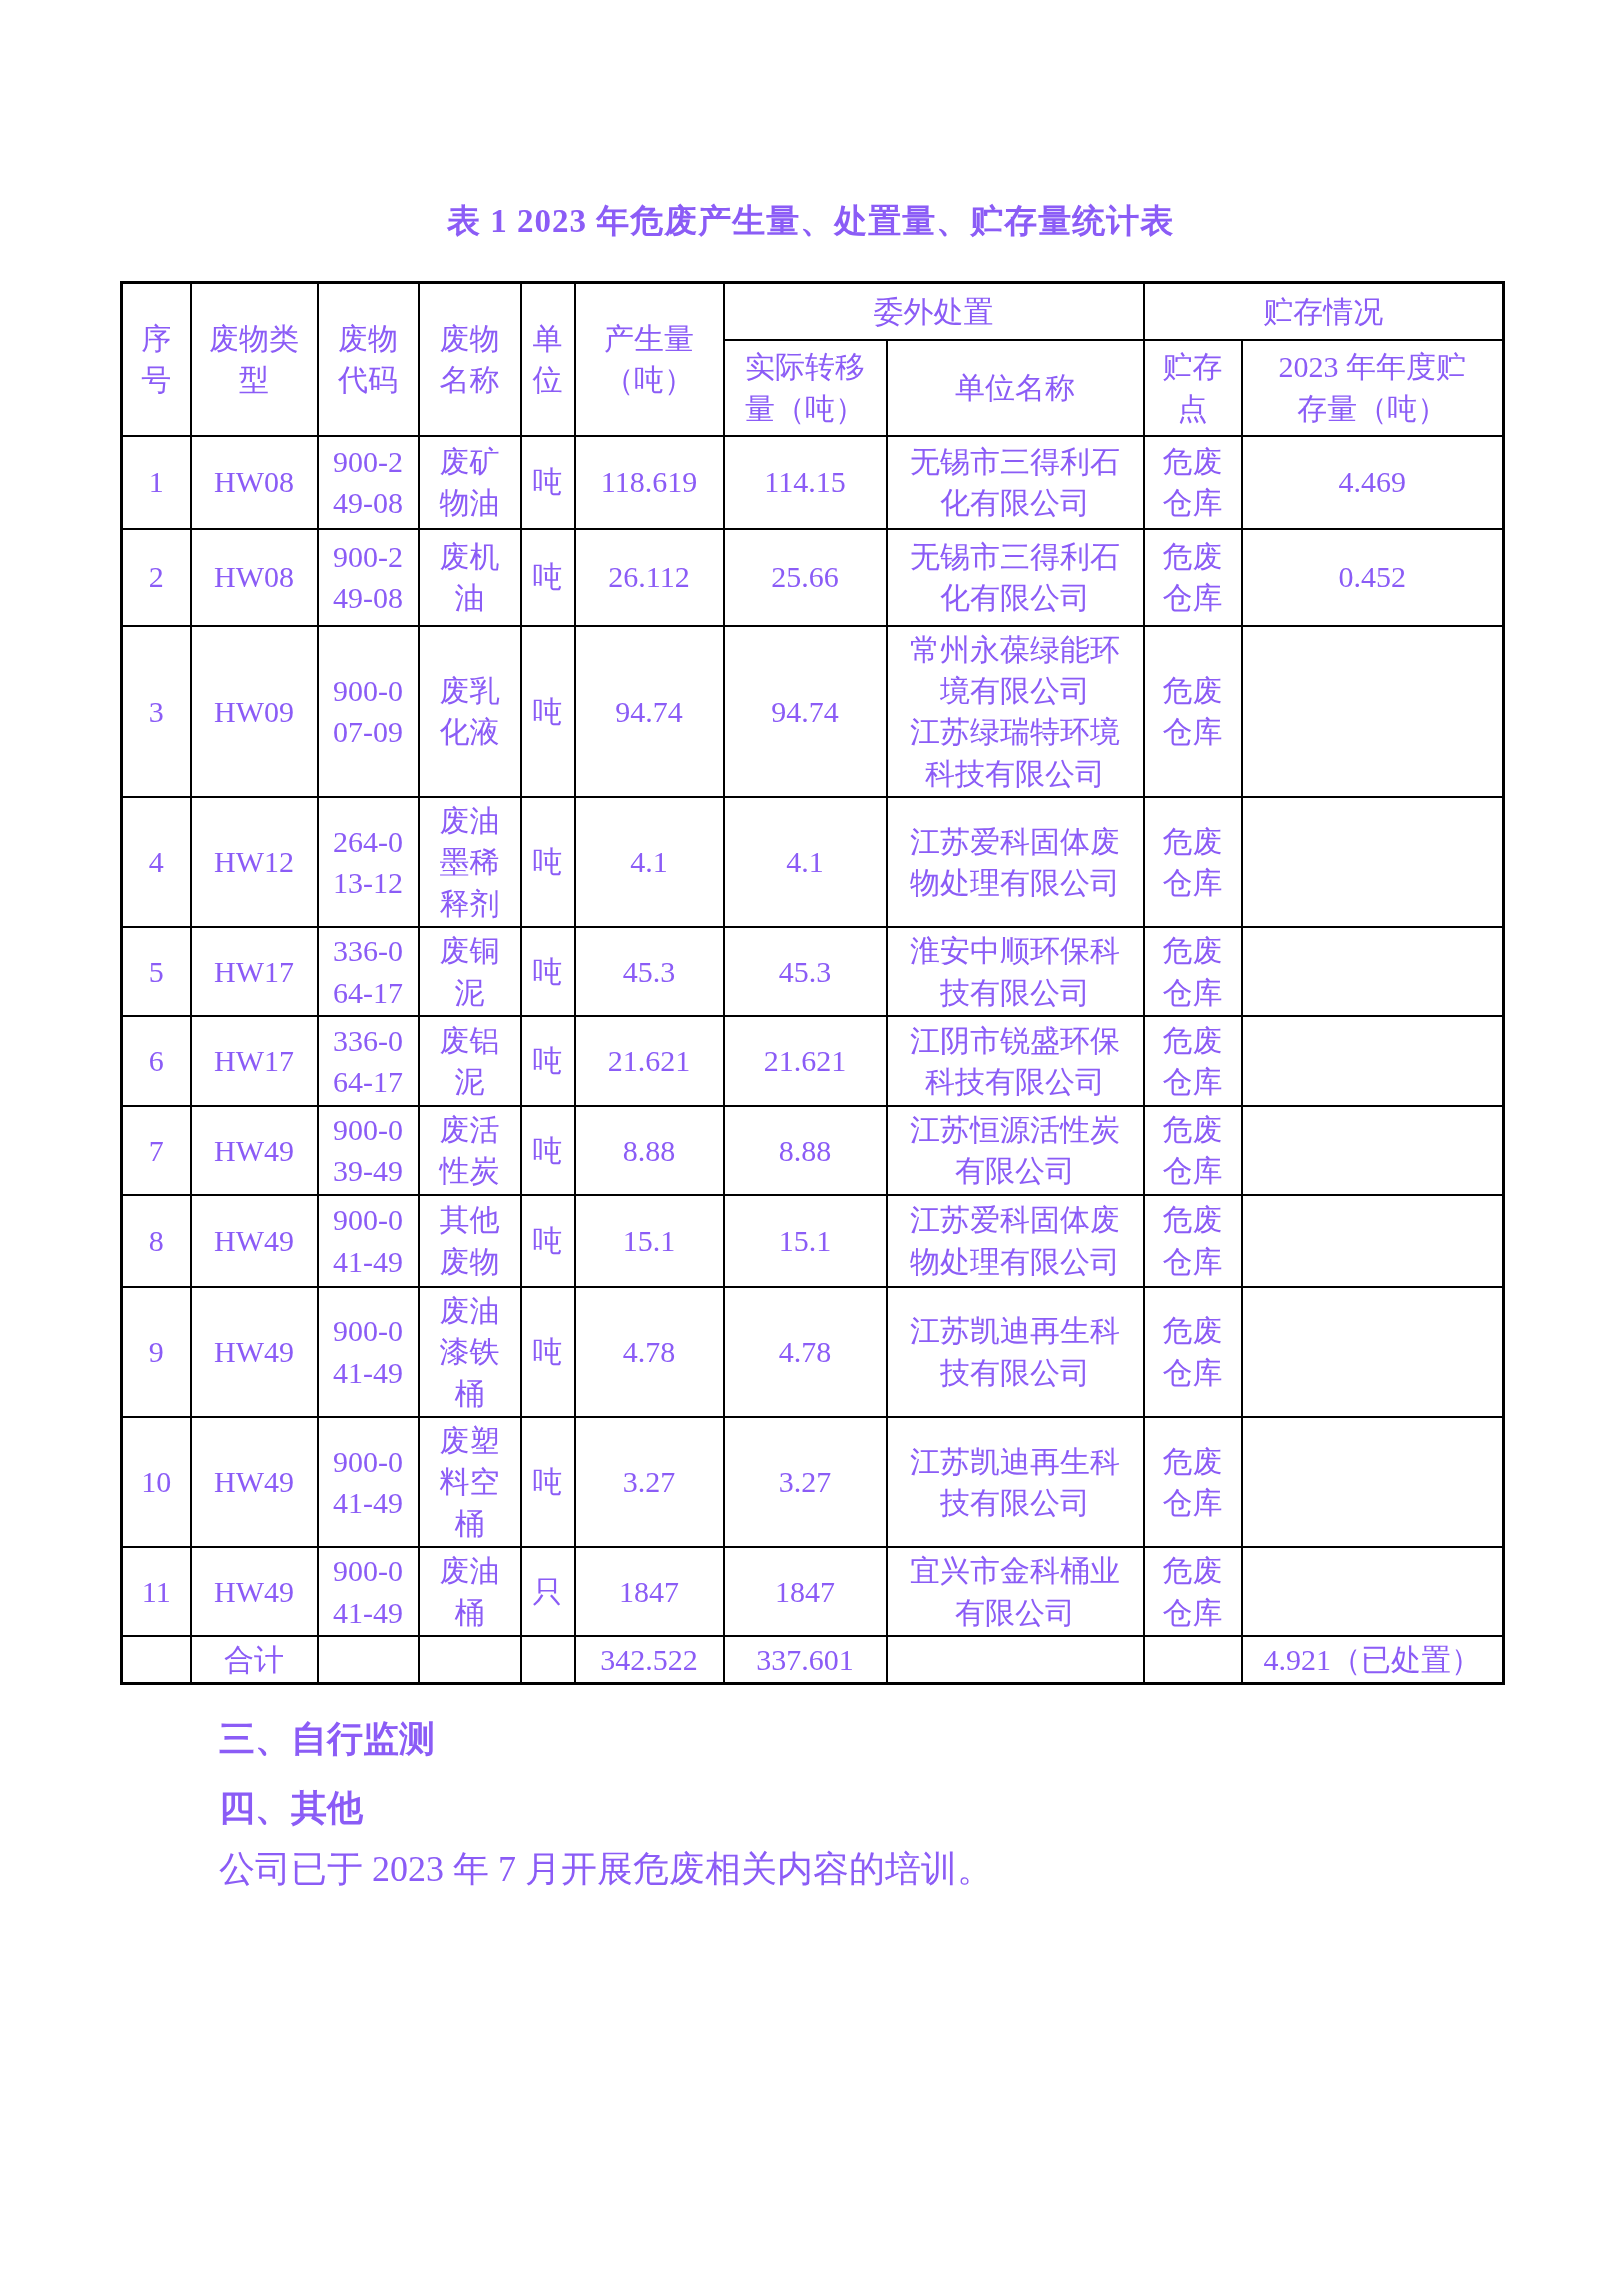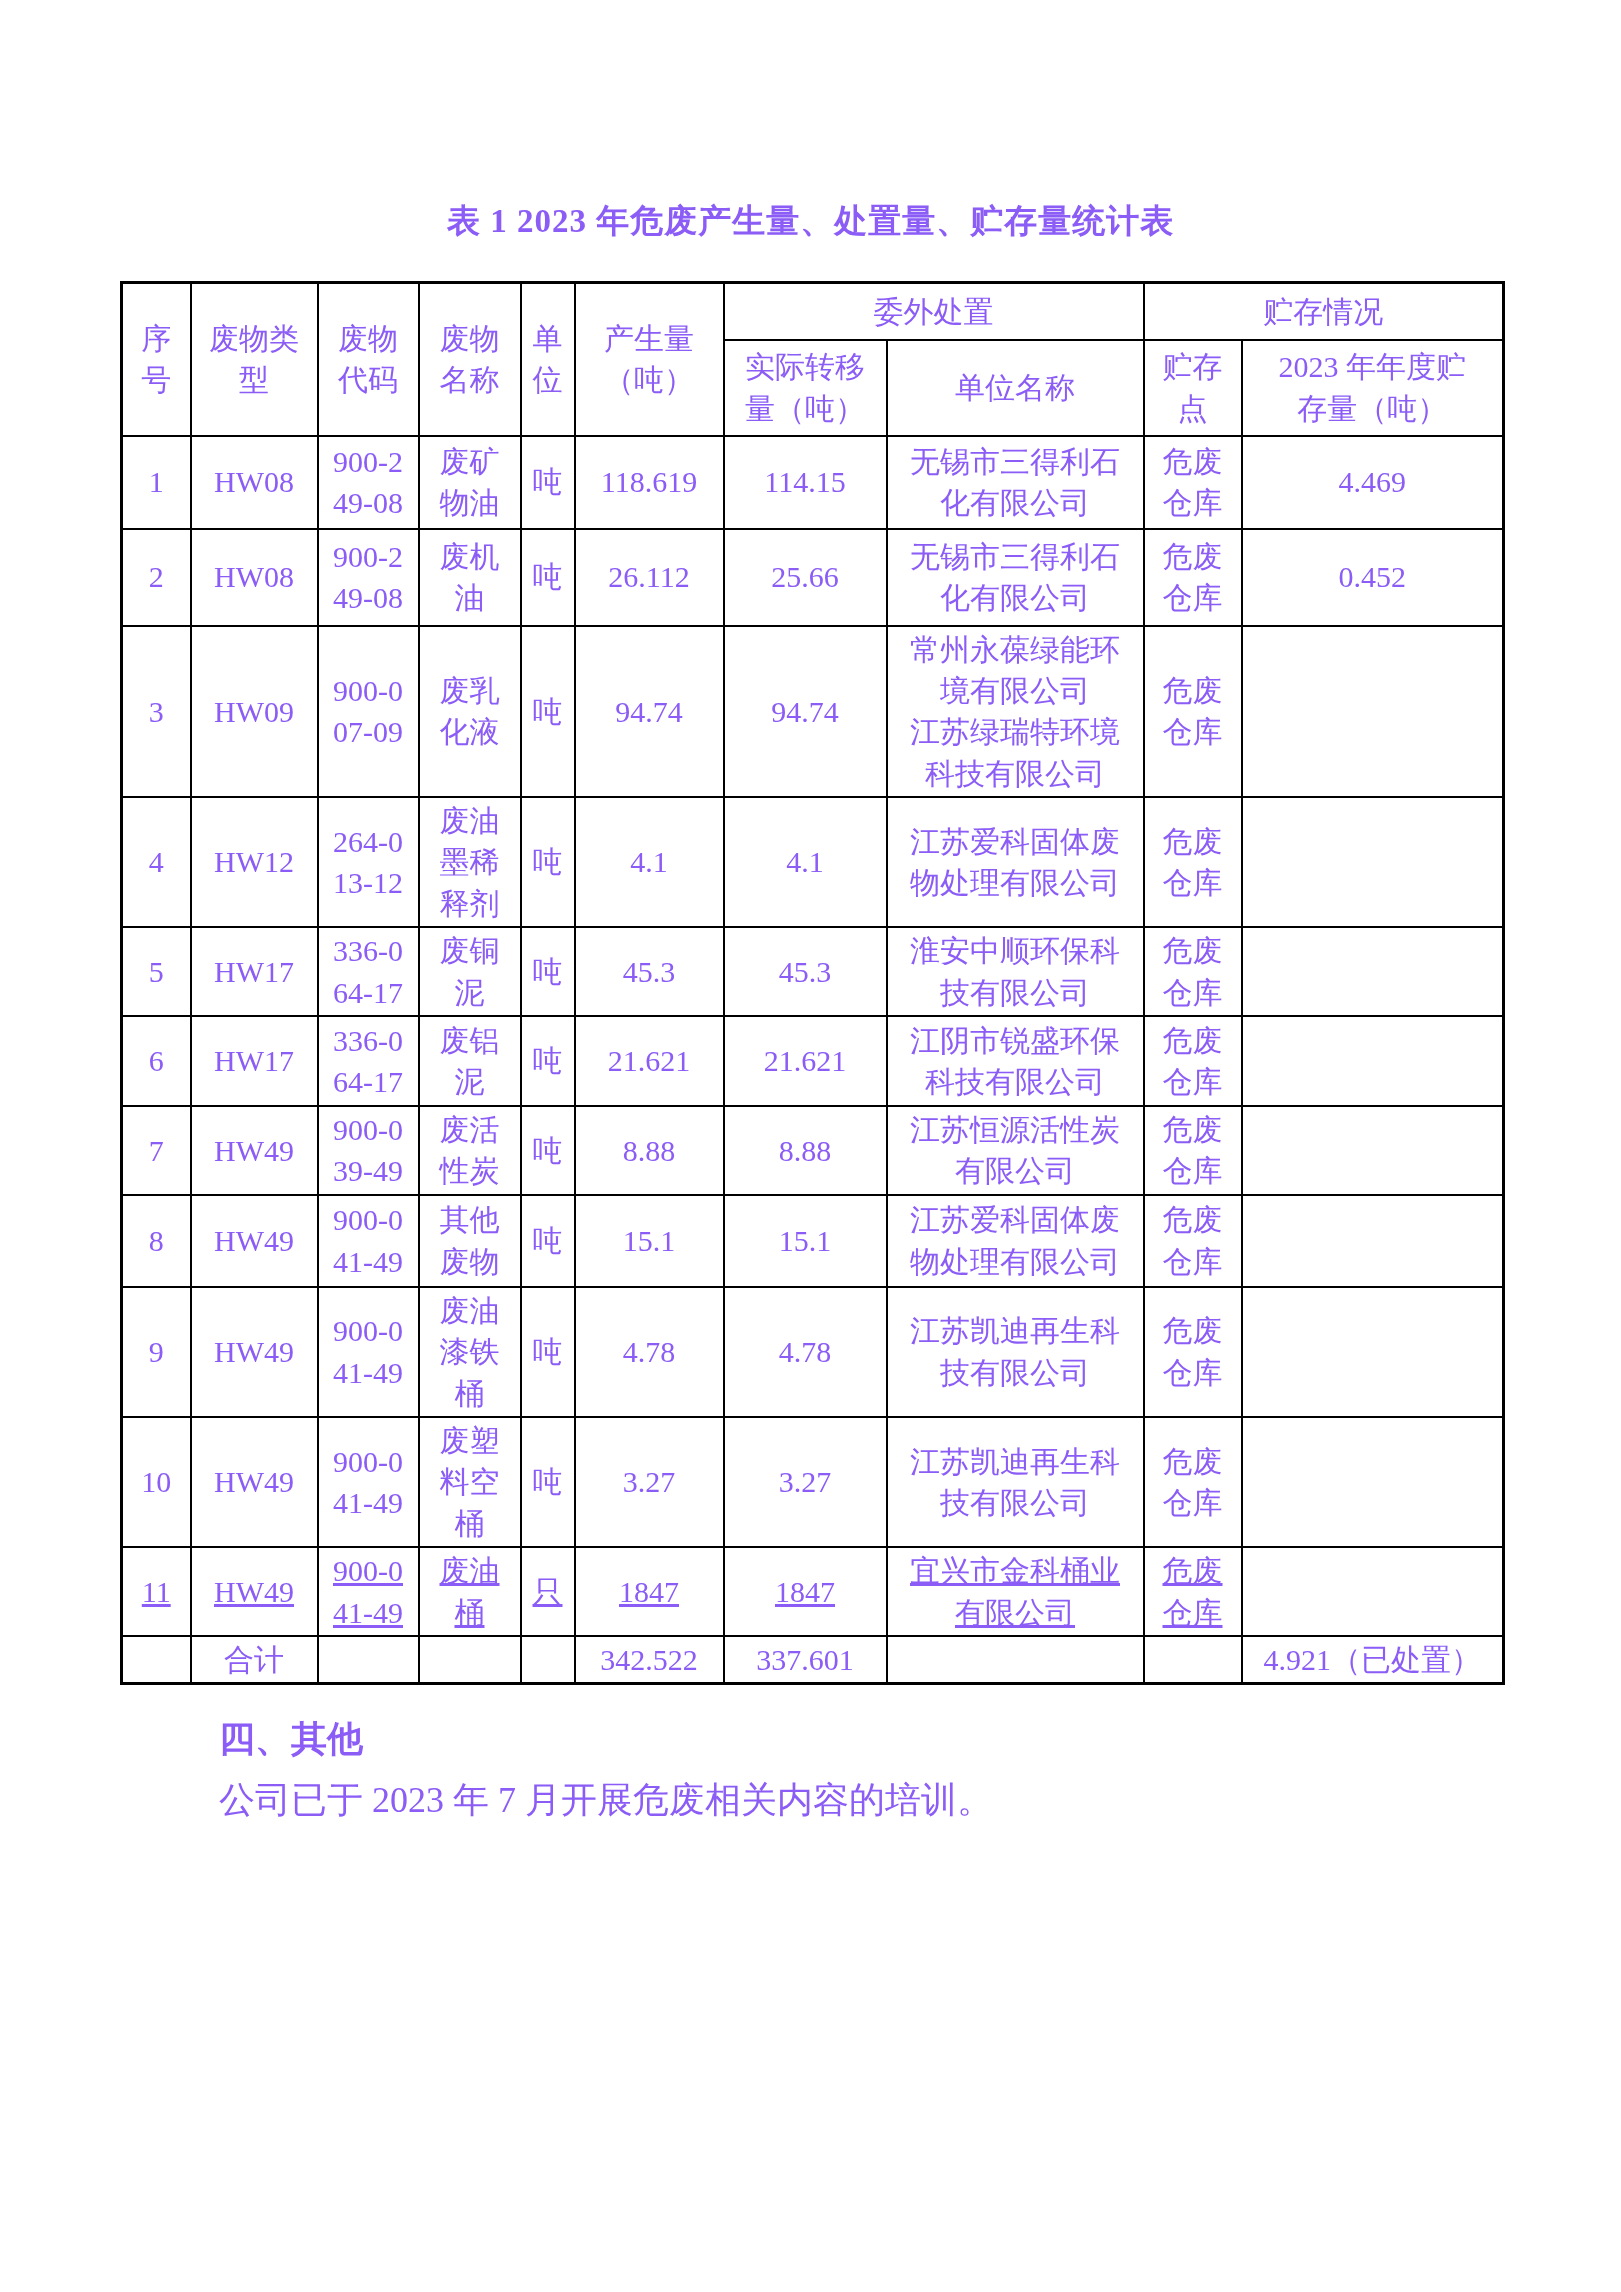--- a/index.html
+++ b/index.html
@@ -29,21 +29,21 @@
   .waste tbody tr:nth-child(1){height:93px;}
   .waste tbody tr:nth-child(2){height:97px;}
   .waste tbody tr:nth-child(3){height:160px;}
   .waste tbody tr:nth-child(4){height:124px;}
   .waste tbody tr:nth-child(5){height:88px;}
   .waste tbody tr:nth-child(6){height:90px;}
   .waste tbody tr:nth-child(7){height:83px;}
   .waste tbody tr:nth-child(8){height:92px;}
   .waste tbody tr:nth-child(9){height:118px;}
   .waste tbody tr:nth-child(10){height:128px;}
-  .waste tbody tr:nth-child(11){height:88px;text-decoration:underline;}
+  .waste tbody tr:nth-child(11){height:88px;}
   .waste tbody tr.total-row{height:40px;}
   .sections{
     margin:23.5px 147px 0 147px;
     font-size:36px;line-height:61px;
   }
   .sections h3{
     margin:7.8px 0 0 0;font-size:36px;font-weight:bold;
     text-indent:2em;line-height:61px;
   }
   .sections p{
@@ -288,18 +288,19 @@
           <td>342.522</td>
           <td>337.601</td>
           <td></td>
           <td></td>
           <td>4.921（已处置）</td>
         </tr>
       </tbody>
   </table>
 
   <div class="sections">
+    <h3>三、自行监测</h3>
     <h3>四、其他</h3>
     <p>公司已于 2023 年 7 月开展危废相关内容的培训。</p>
   </div>
 
 </div>
 
 
 </body></html>

